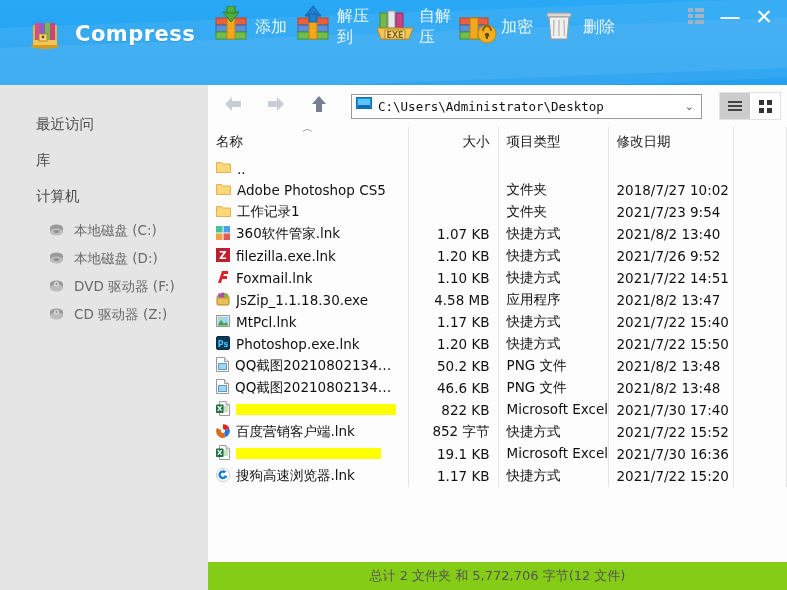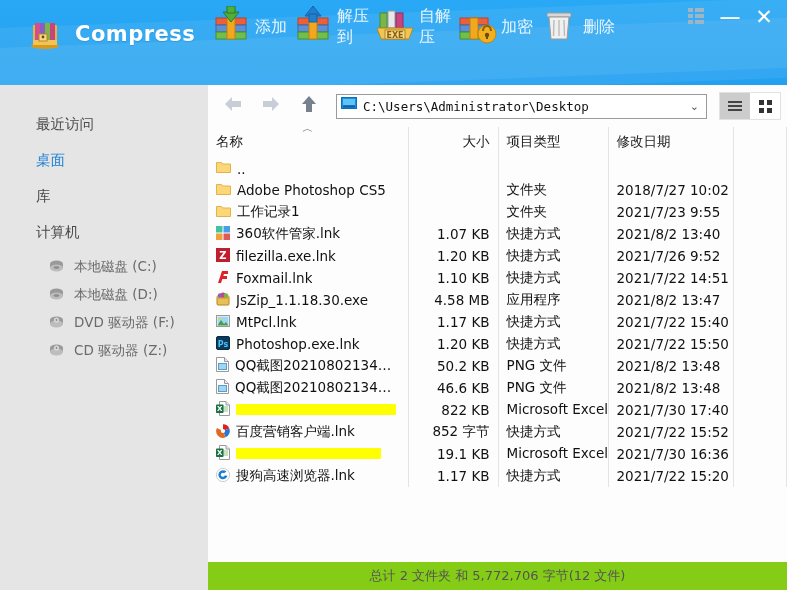--- a/index.html
+++ b/index.html
@@ -77,21 +77,21 @@
   .drive {
     display: flex; align-items: center; gap: 9px;
     padding: 5px 0; color: #6b6b6b; font-size: 13.5px; cursor: default;
     font-family: "DejaVu Sans", "Liberation Sans", sans-serif;
   }
 
   
   .main { flex: 1; background: #fdfdfd; display: flex; flex-direction: column; min-width: 0; }
 
   .addressbar {
-    height: 42px; display: flex; align-items: center; gap: 4px;
+    height: 42px; display: flex; align-items: center; gap: 9px;
     padding: 0 6px 0 8px; background: #fdfdfd;
   }
   .navbtn { width: 34px; height: 30px; display: flex; align-items: center; justify-content: center; cursor: default; }
   .path-box {
     flex: 1; height: 25px; border: 1px solid #9a9a9a; background: #ffffff;
     display: flex; align-items: center; gap: 6px; padding: 0 4px 0 4px;
     margin-left: 6px; margin-right: 8px; min-width: 0;
   }
   .path-text {
     flex: 1; font-family: "DejaVu Sans Mono", "Liberation Mono", monospace;
@@ -261,21 +261,20 @@
       <span class="wc-close">✕</span>
     </div>
   </div>
 </div>
 
 <div class="body">
 
   <div class="sidebar">
     <div class="nav-top">
       <div class="nav-item">最近访问</div>
-      <div class="nav-item active">桌面</div>
       <div class="nav-item">库</div>
       <div class="nav-item">计算机</div>
     </div>
     <div class="nav-drives">
 
       <div class="drive">
         <span class="ico">
           <svg width="17" height="14" viewBox="0 0 17 14">
               <ellipse cx="8.5" cy="5" rx="6.5" ry="3.4" fill="#9a9a9a"></ellipse>
               <rect x="2" y="5" width="13" height="4" fill="#9a9a9a"></rect>
@@ -437,21 +436,21 @@
               <td>
                 <div class="namecell">
                   <span class="ico"><svg width="15" height="14" viewBox="0 0 15 14">
                       <path d="M0.5 2.5 L5.5 2.5 L6.8 4 L14.5 4 L14.5 12.5 L0.5 12.5 Z" fill="#fcd77a" stroke="#e0b44a"></path>
                     </svg></span>
                   <span class="nm">工作记录1</span>
                 </div>
               </td>
               <td class="c-size"></td>
               <td>文件夹</td>
-              <td>2021/7/23 9:55</td>
+              <td>2021/7/23 9:54</td>
               <td></td>
             </tr>
             <tr class="row">
               <td>
                 <div class="namecell">
                   <span class="ico"><svg width="14" height="14" viewBox="0 0 14 14">
                       <rect x="0" y="0" width="6.5" height="6.5" fill="#3fc3a0"></rect>
                       <rect x="7.5" y="0" width="6.5" height="6.5" fill="#4a9ee8"></rect>
                       <rect x="0" y="7.5" width="6.5" height="6.5" fill="#f0a03c"></rect>
                       <rect x="7.5" y="7.5" width="6.5" height="6.5" fill="#e05a5a"></rect>

